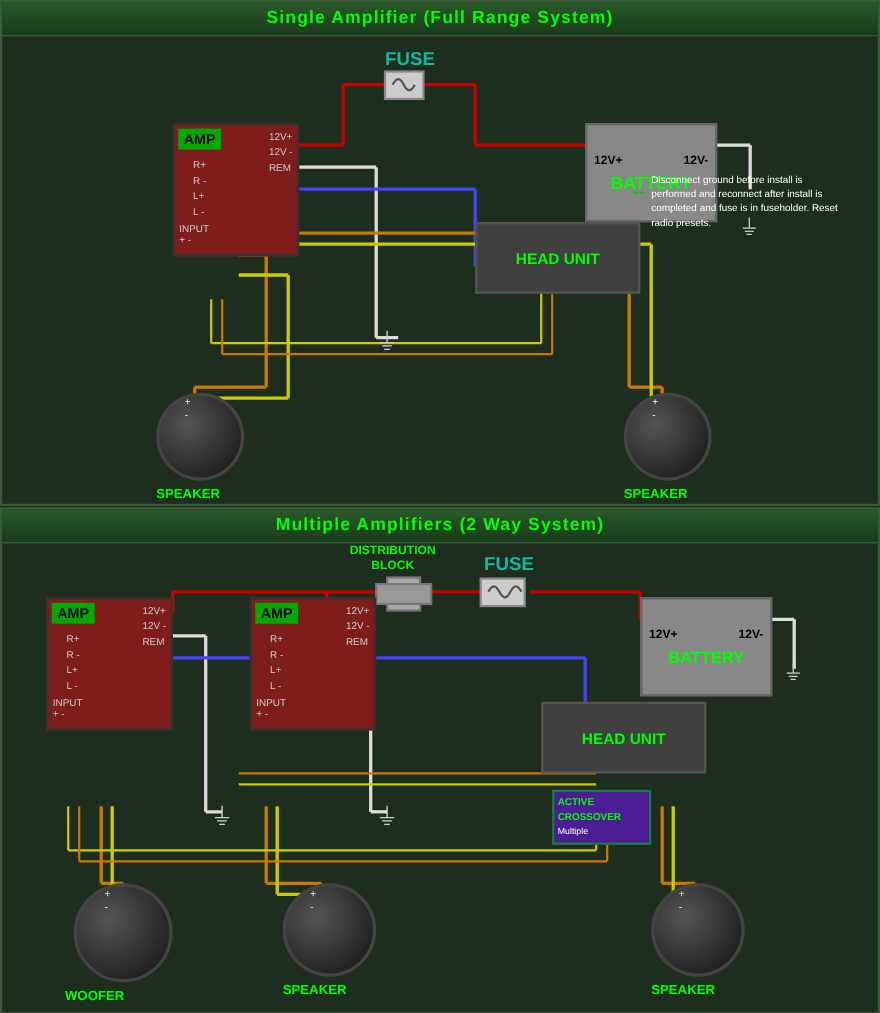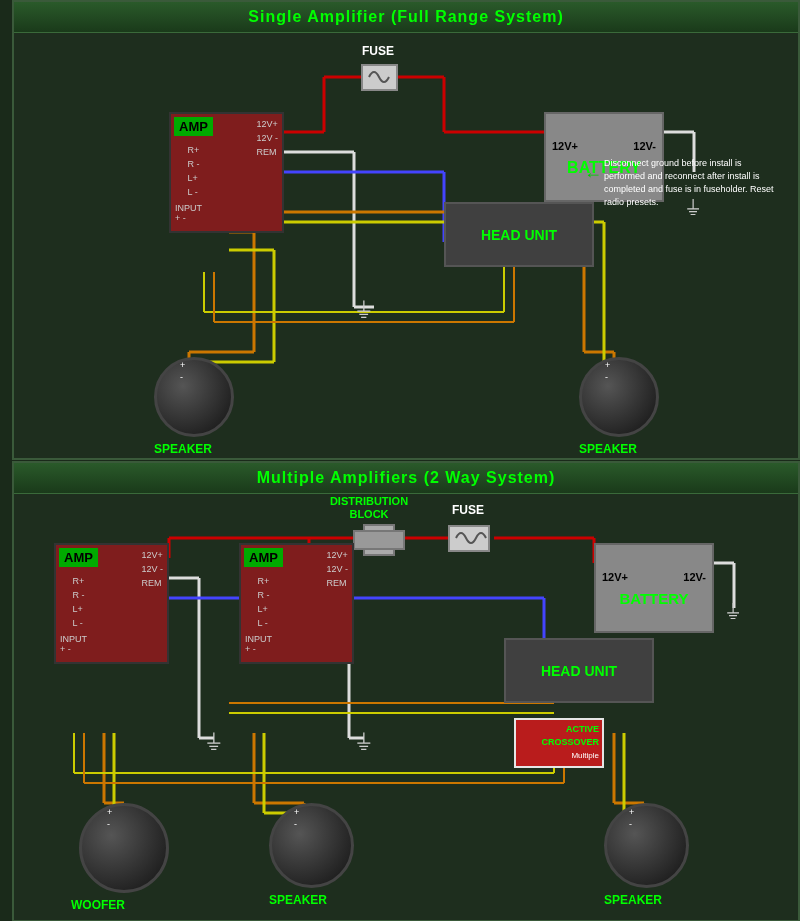--- a/index.html
+++ b/index.html
@@ -9,21 +9,20 @@
       background: #2a3a2a;
       font-family: Arial, sans-serif;
       overflow: hidden;
     }
 
     .main-container {
       width: 800px;
       height: 921px;
       background: #1a2a1a;
       position: relative;
-      padding-left: 12px;
     }
 
     
     .top-section {
       width: 100%;
       height: 460px;
       background: #1e2e1e;
       border: 2px solid #3a5a3a;
       position: relative;
     }
@@ -101,23 +100,23 @@
       font-weight: bold;
       font-size: 14px;
       text-align: center;
       display: flex;
       align-items: center;
       justify-content: center;
     }
 
     .fuse-label {
       position: absolute;
-      color: #ffffff;
-      font-weight: bold;
-      font-size: 12px;
+      color: #14b8a6;
+      font-weight: bold;
+      font-size: 17px;
     }
 
     
     .speaker-circle {
       position: absolute;
       border-radius: 50%;
       background: radial-gradient(circle at 35% 35%, #555, #111);
       border: 3px solid #444;
     }
 
@@ -142,26 +141,26 @@
       color: #00ff00;
       font-weight: bold;
       font-size: 11px;
       text-align: center;
       line-height: 13px;
     }
 
     
     .active-crossover {
       position: absolute;
-      background: #b91c1c;
-      border: 2px solid #e5e5e5;
+      background: #4c1d95;
+      border: 2px solid #15803d;
       color: #00ff00;
       font-size: 9px;
       font-weight: bold;
-      text-align: right;
+      text-align: left;
       line-height: 13px;
       padding: 3px;
     }
 
     .crossover-optional {
       color: white;
       font-size: 8px;
       font-weight: normal;
     }
 

